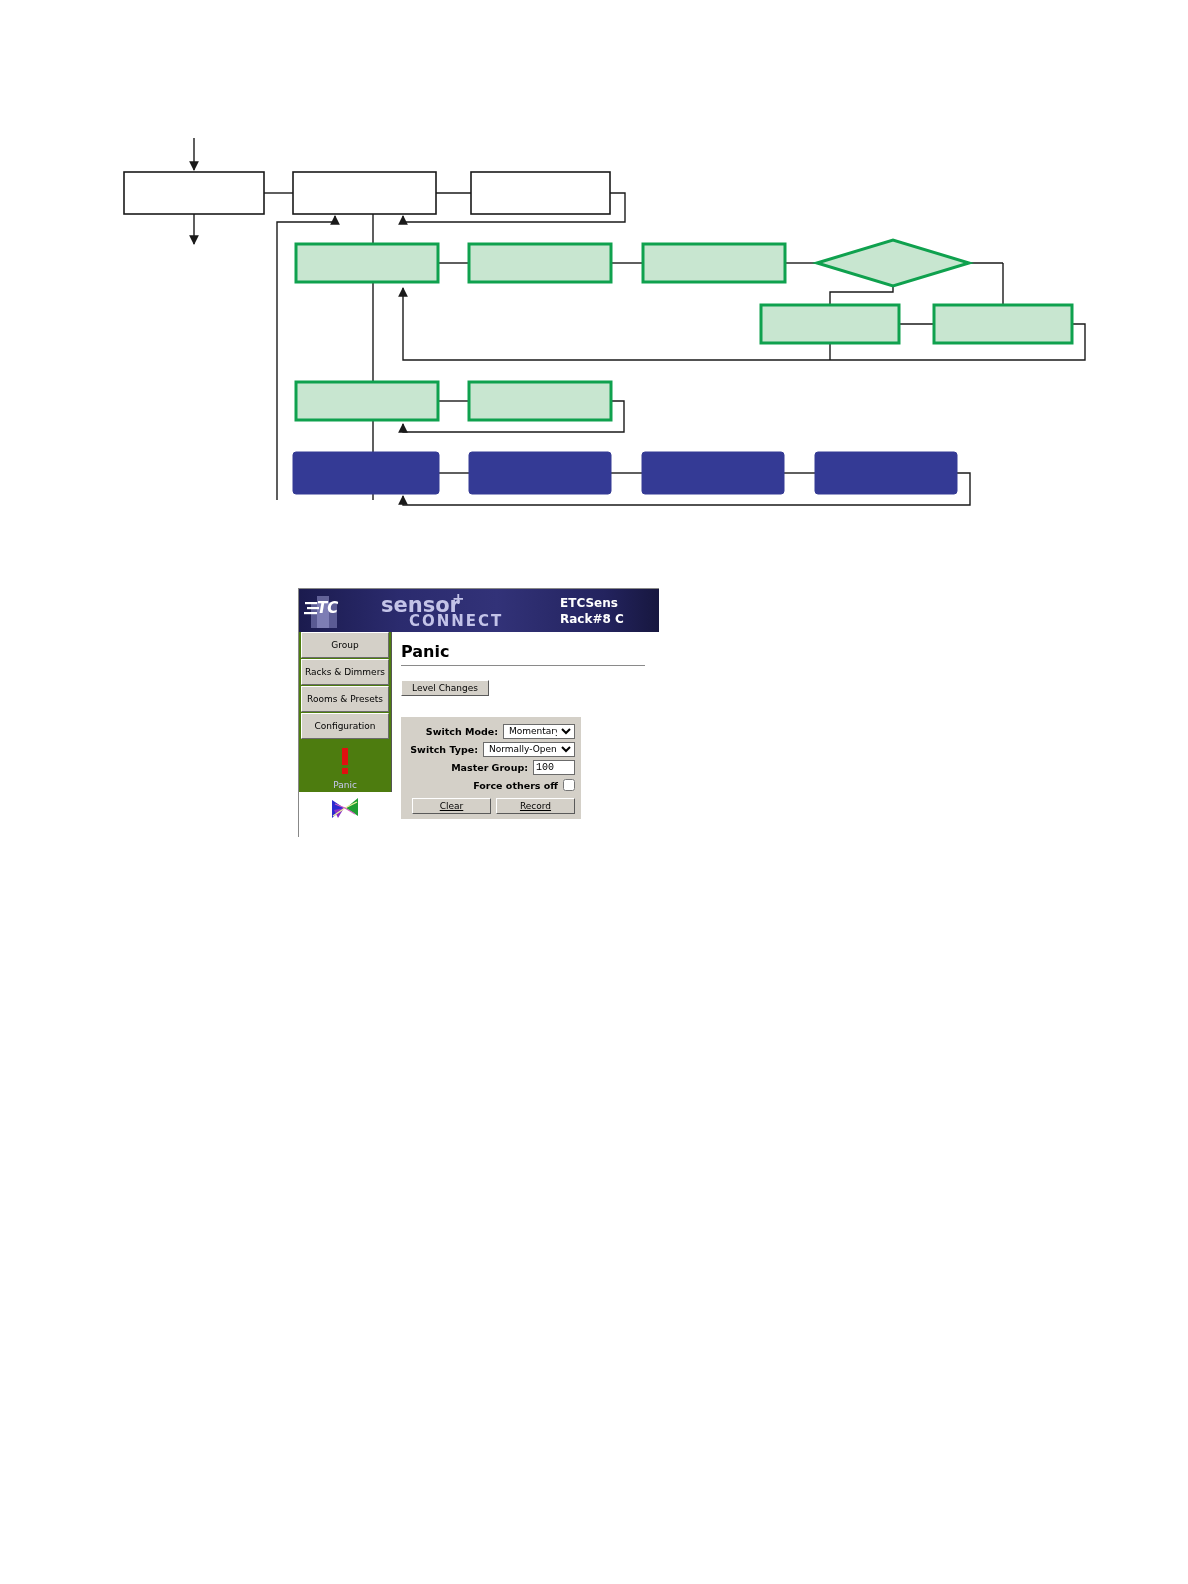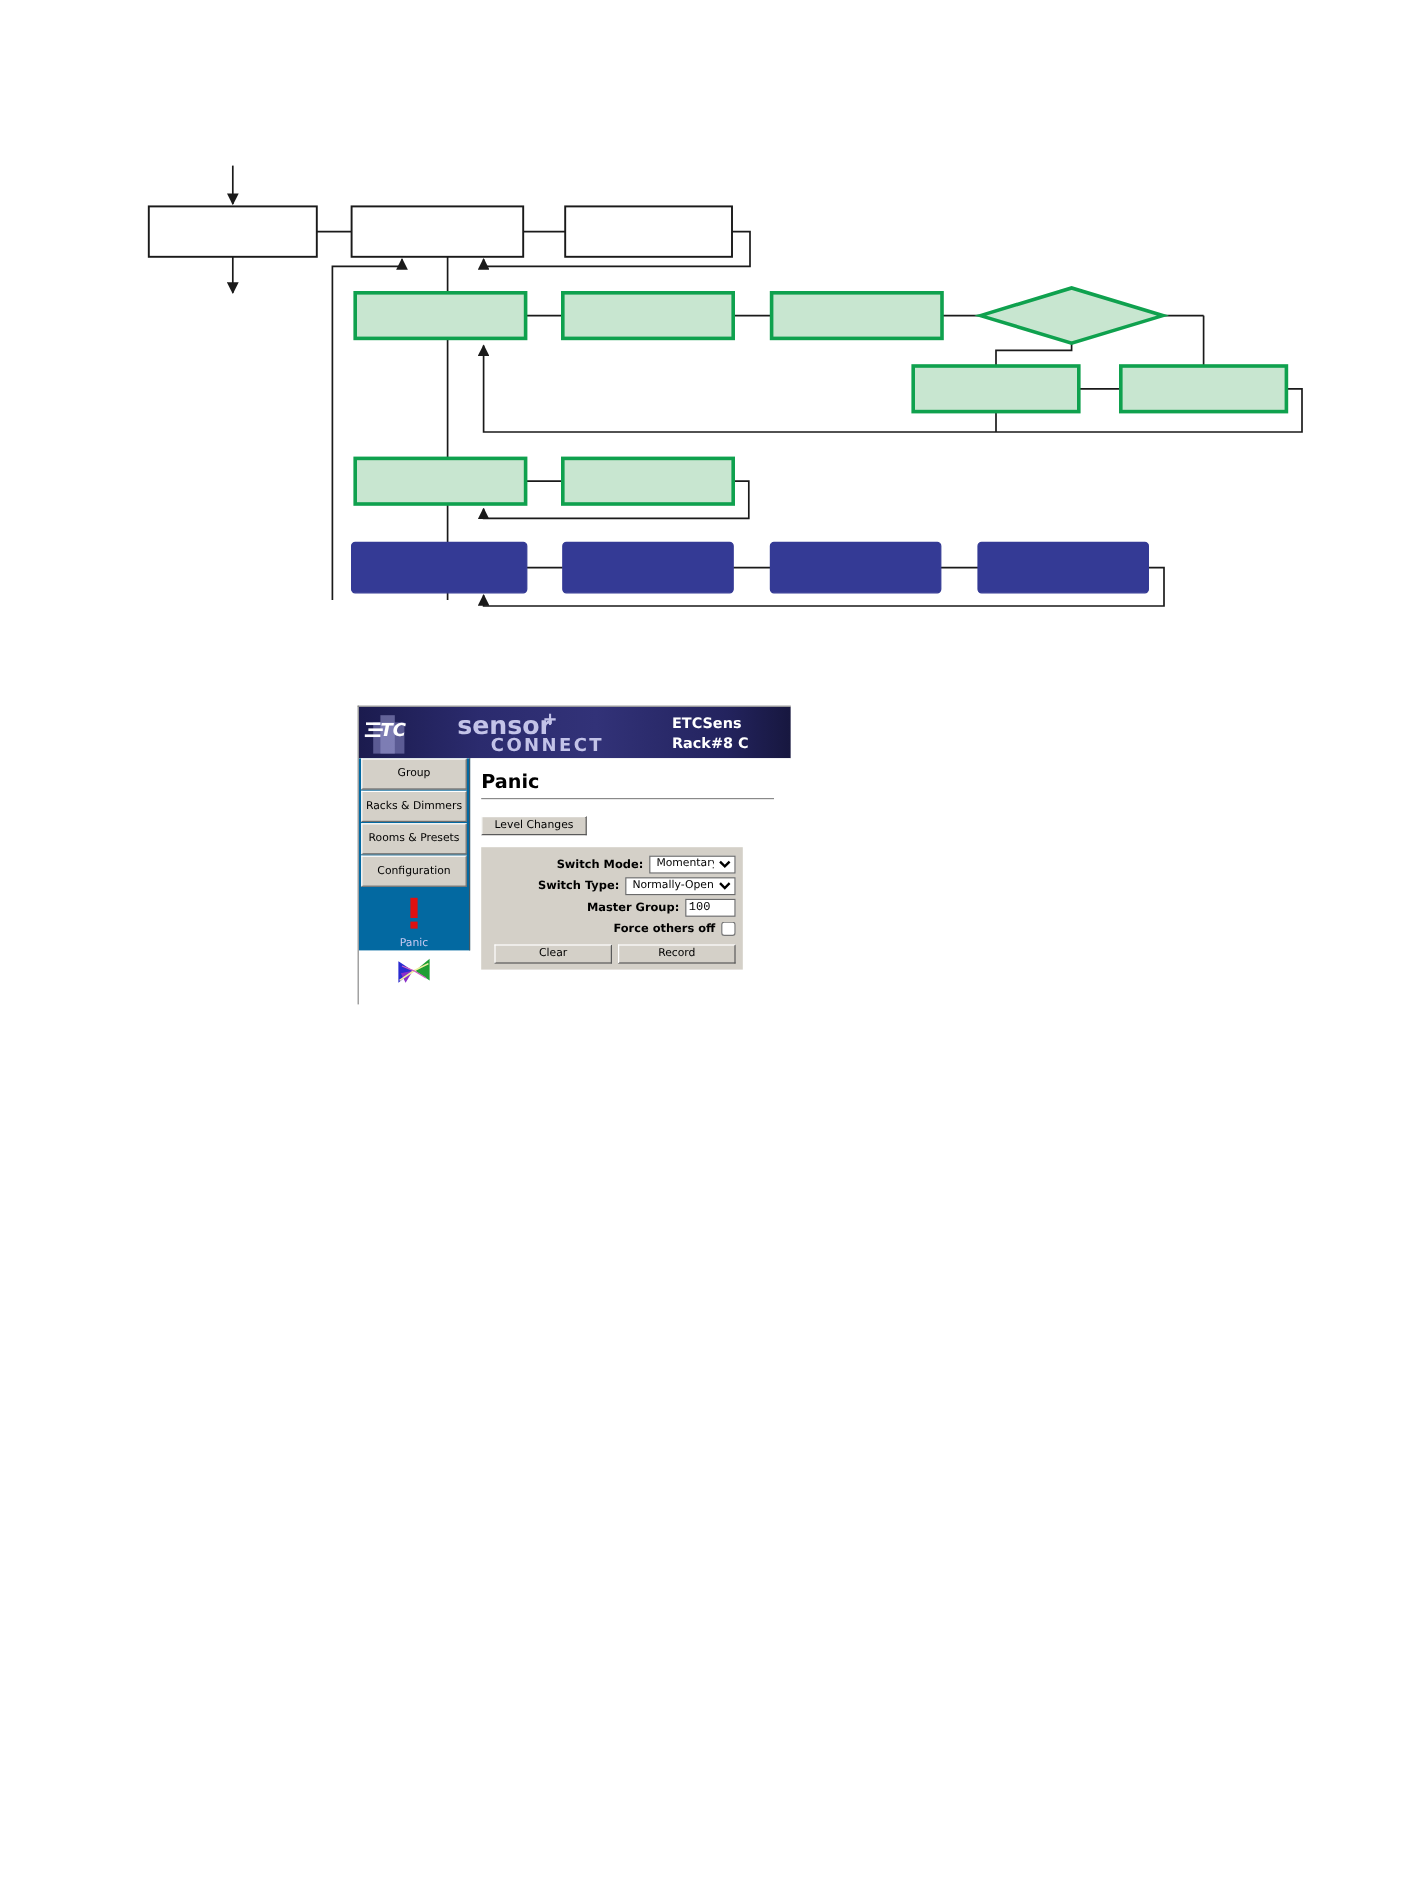--- a/index.html
+++ b/index.html
@@ -75,21 +75,21 @@
     height: 204px;
     background: #ffffff;
   }
 
   .sidebar {
     position: absolute;
     left: 0;
     top: 0;
     width: 92px;
     height: 160px;
-    background: #0369a1;
+    background: #4d7c0f;
     border-right: 1px solid #555;
   }
   .nav-btn {
     display: block;
     width: 88px;
     height: 26px;
     margin: 0 auto;
     background: #d4d0c8;
     border: 1px solid;
     border-color: #ffffff #6b6b6b #6b6b6b #ffffff;
@@ -152,22 +152,22 @@
     box-sizing: border-box;
     color: #000000;
     font-family: "DejaVu Sans", sans-serif;
     font-size: 9px;
     text-align: center;
     cursor: pointer;
     padding: 2px 0;
   }
   .save-btn { width: 88px; }
   .form-panel {
-    margin-top: 10px;
-    width: 218px;
+    margin-top: 21px;
+    width: 180px;
     background: #d4d0c8;
     padding: 5px 6px 5px 0;
     box-sizing: border-box;
   }
   .form-row {
     display: flex;
     align-items: center;
     justify-content: flex-end;
     height: 18px;
   }
@@ -207,21 +207,21 @@
     width: 12px;
     height: 12px;
     margin: 0;
   }
   .btn-row {
     display: flex;
     gap: 5px;
     margin-top: 4px;
     padding-left: 11px;
   }
-  .btn-row .btn { width: 100px; }
+  .btn-row .btn { width: 100px; text-decoration: underline; }
 </style>
 </head>
 <body>
 
 <div id="flowchart">
   <svg width="1188" height="540" viewBox="0 0 1188 540" xmlns="http://www.w3.org/2000/svg">
     <defs>
       <marker id="arrow" viewBox="0 0 10 10" refX="9" refY="5" markerWidth="7" markerHeight="7" orient="auto-start-reverse">
         <path d="M 0 0 L 10 5 L 0 10 z" fill="#1a1a1a"></path>
       </marker>

